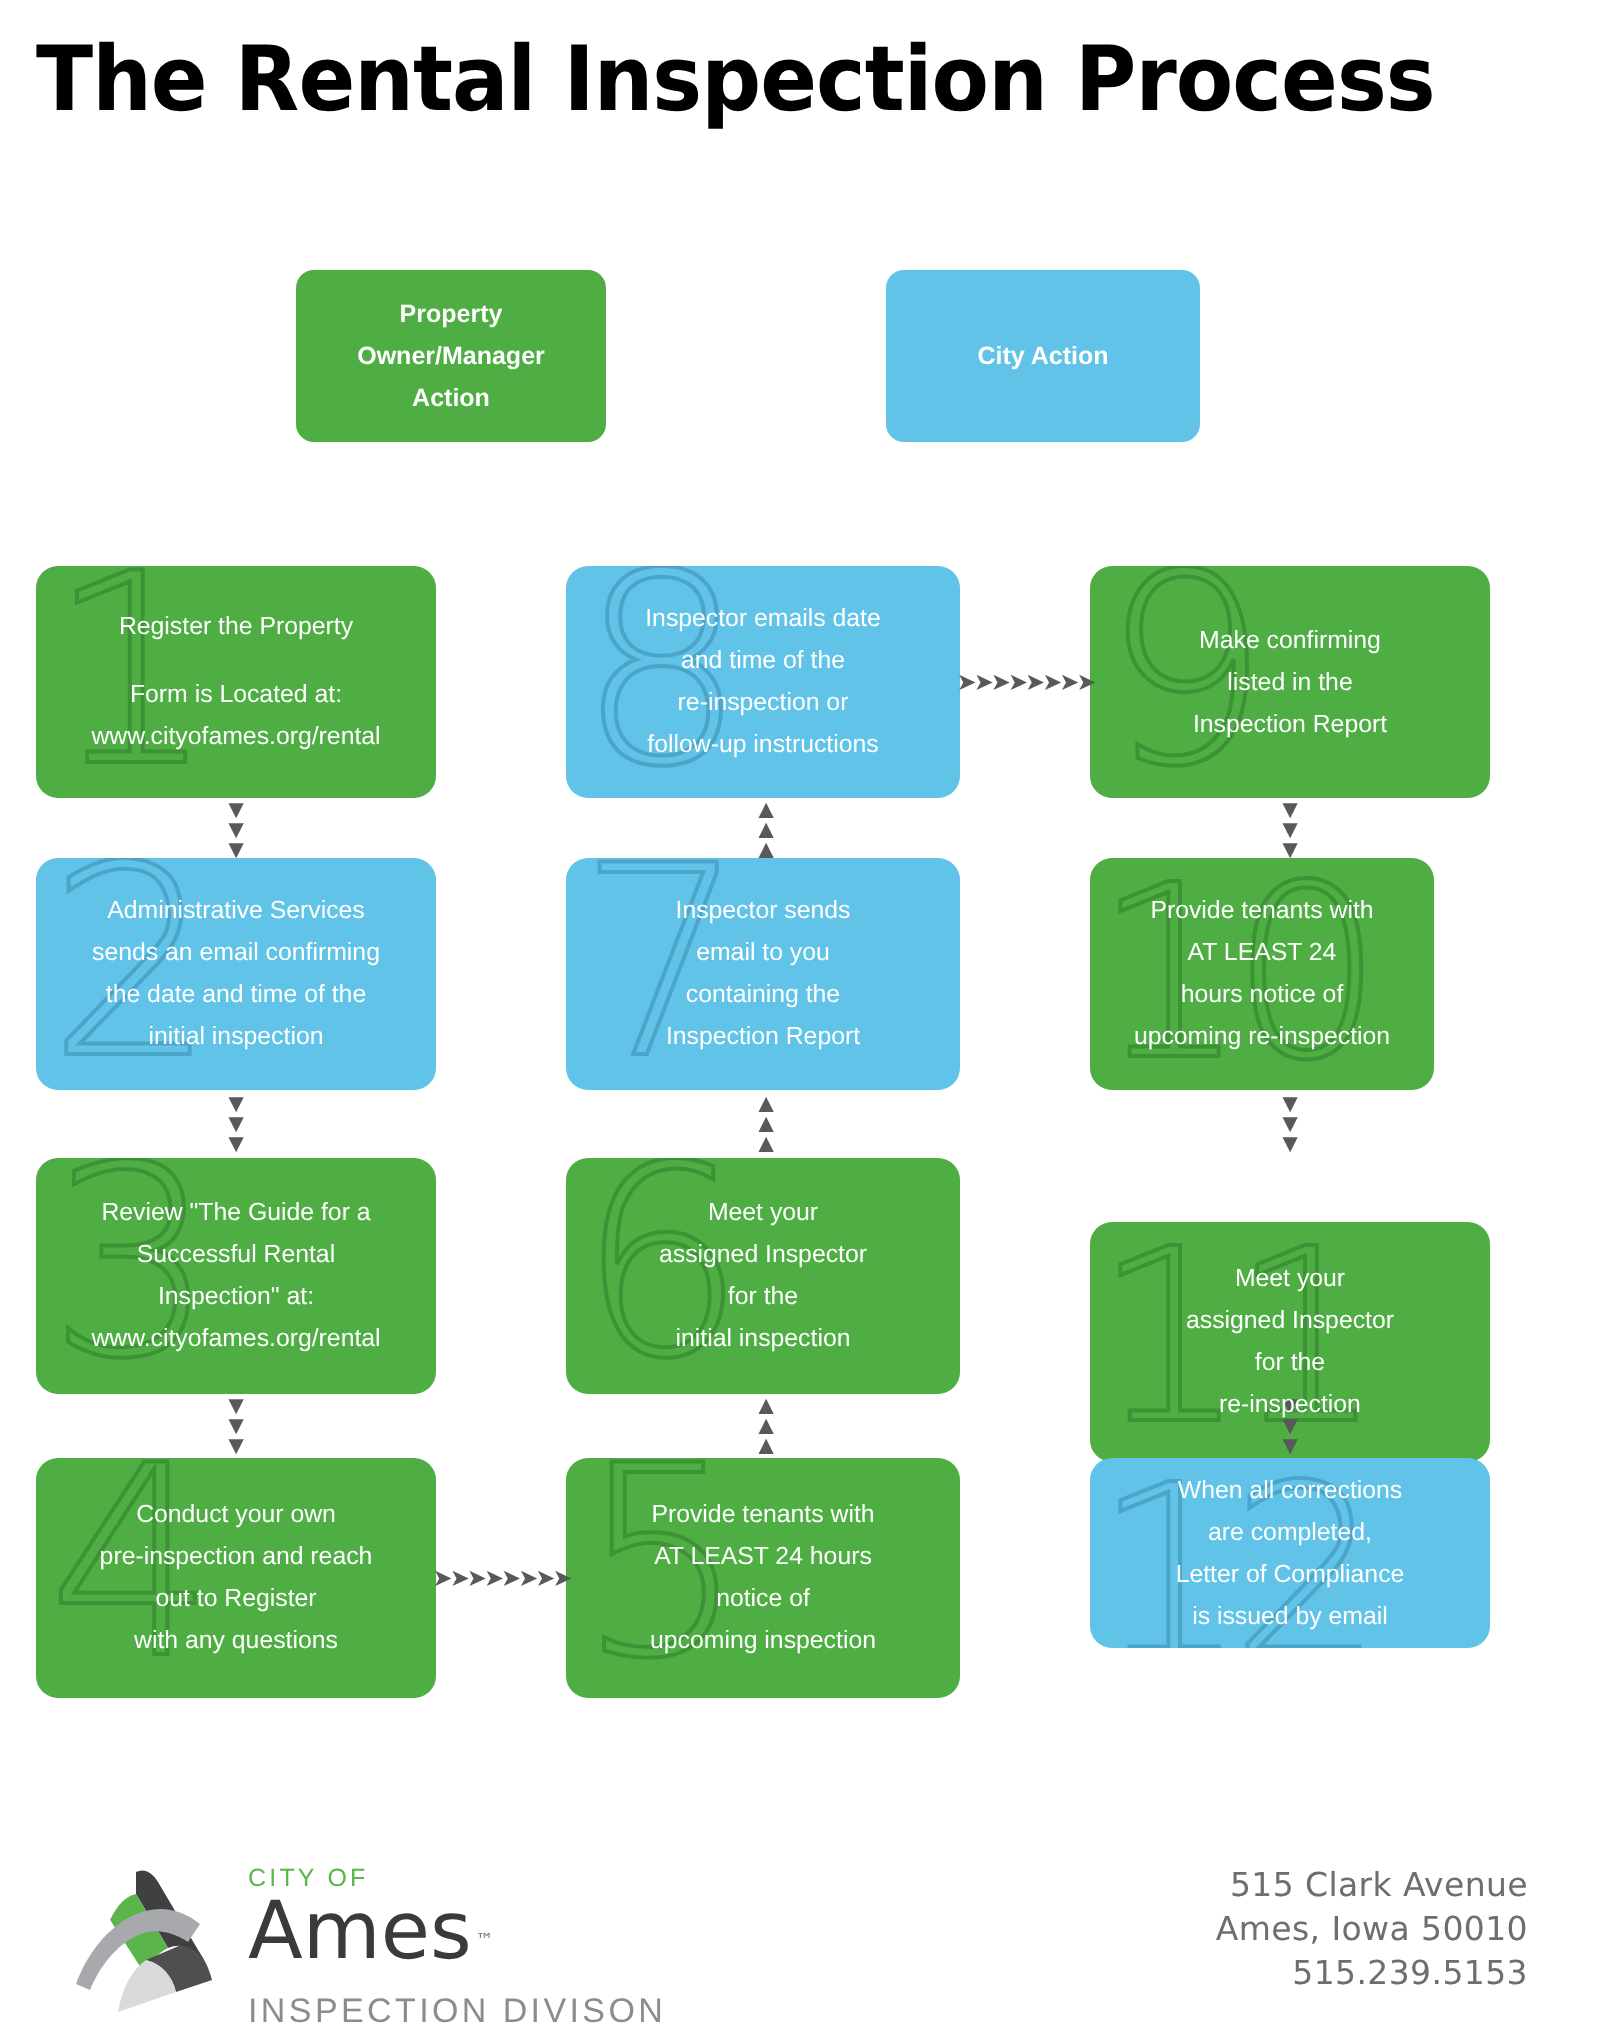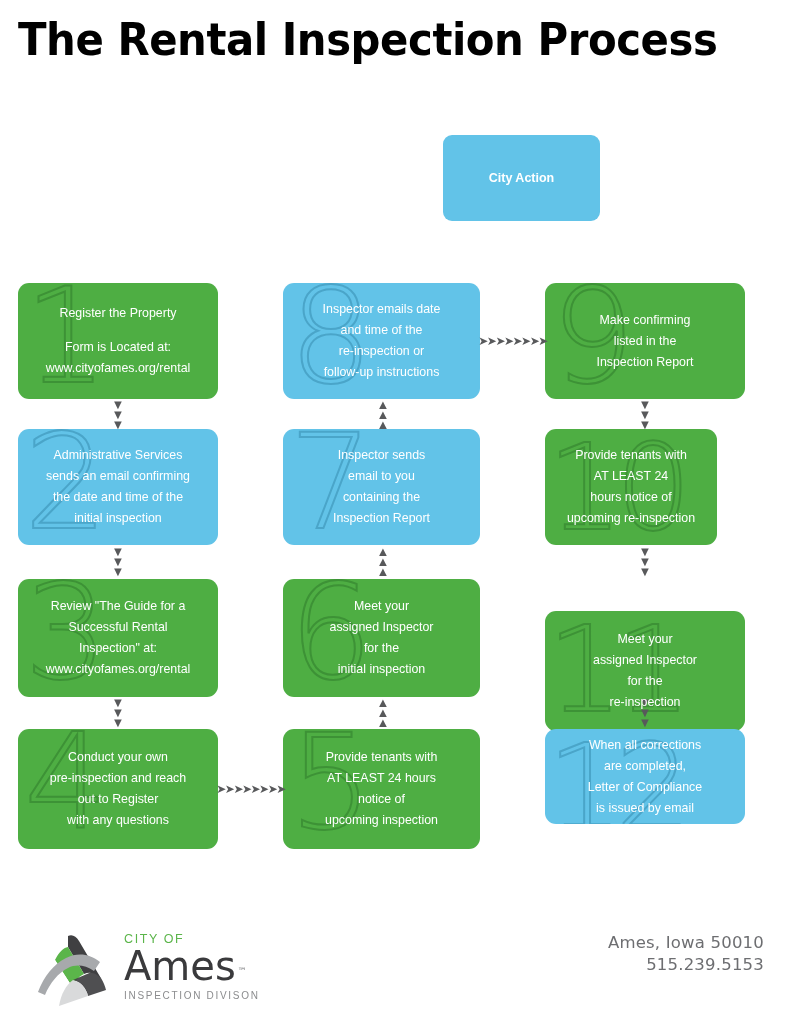--- a/index.html
+++ b/index.html
@@ -127,42 +127,49 @@
     font-size:40px;line-height:40px;font-weight:normal;
     color:#3a3a3c;letter-spacing:0px;
     font-family:"DejaVu Sans","Liberation Sans",sans-serif;
     position:relative;display:inline-block;
   }
   .logo-tm{
     font-size:9px;vertical-align:super;color:#6d6e71;letter-spacing:0;
     position:absolute;right:-11px;top:5px;
   }
   .logo-div{
-    font-size:10px;letter-spacing:1.7px;color:#8b8c8e;
-    line-height:16px;margin-top:2px;
+    font-size:17px;letter-spacing:1.7px;color:#8b8c8e;
+    line-height:16px;margin-top:12px;
   }
 
   
   #address{
     position:absolute;right:66px;top:932px;
     text-align:right;
     color:#6d6e71;
     font-size:16.5px;
     line-height:22px;
     font-family:"DejaVu Sans","Liberation Sans",sans-serif;
     letter-spacing:0.2px;
   }
 </style>
 </head>
 <body>
 
 <div id="page">
 
   <div class="title">The Rental Inspection Process</div>
 
+  <div class="legend-box" id="legend-owner">
+    <div>
+      <div>Property</div>
+      <div>Owner/Manager</div>
+      <div>Action</div>
+    </div>
+  </div>
 
   <div class="legend-box" id="legend-city">
     <div>City Action</div>
   </div>
 
   <div class="step green" style="left:18px;top:283px;width:200px;height:116px;">
     <div class="ghost">1</div>
     <div class="step-text">
       <div>Register the Property</div>
       <div class="gap"></div>
@@ -362,17 +369,18 @@
       </svg>
     </div>
     <div id="logo-text">
       <div class="logo-cityof">CITY OF</div>
       <div class="logo-ames"><span>Ames</span><span class="logo-tm">™</span></div>
       <div class="logo-div">INSPECTION DIVISON</div>
     </div>
   </div>
 
   <div id="address">
+    <div>515 Clark Avenue</div>
     <div>Ames, Iowa 50010</div>
     <div>515.239.5153</div>
   </div>
 
 </div>
 
 </body></html>

